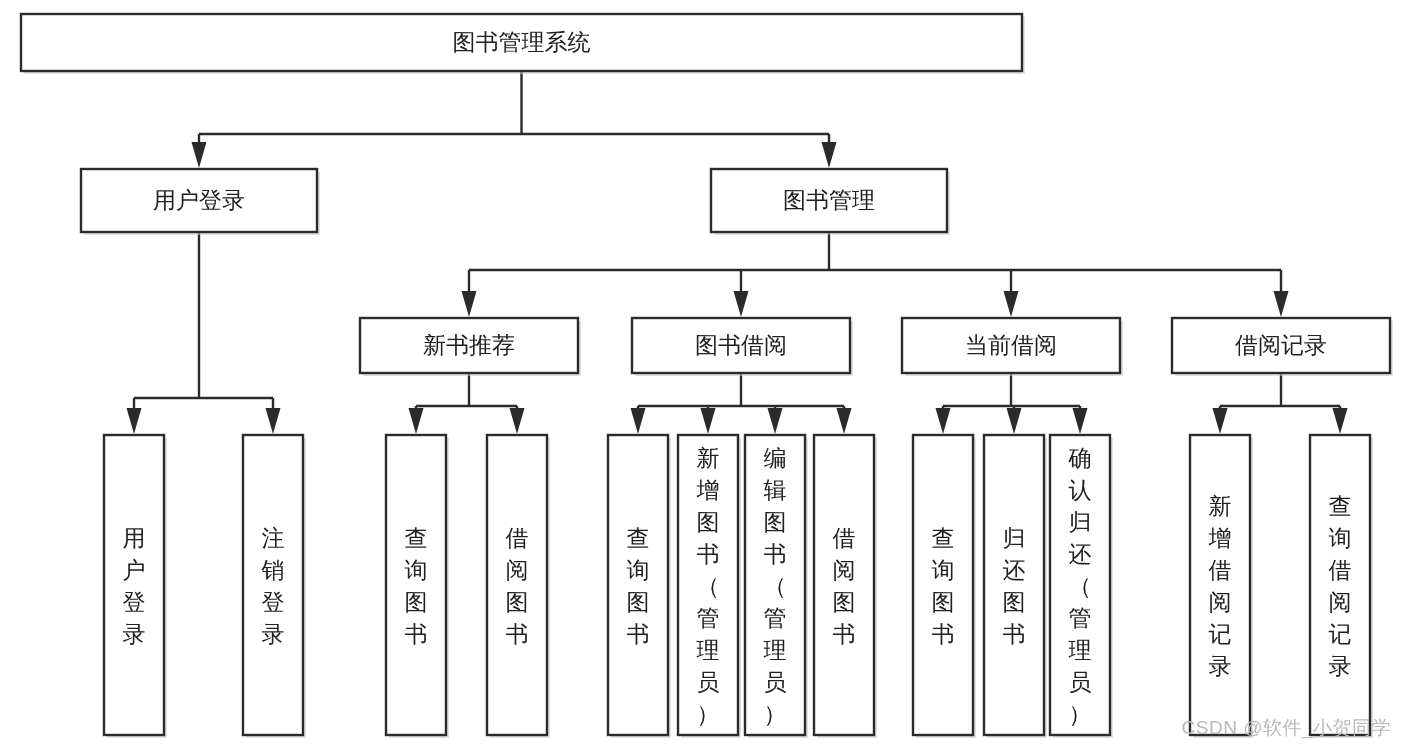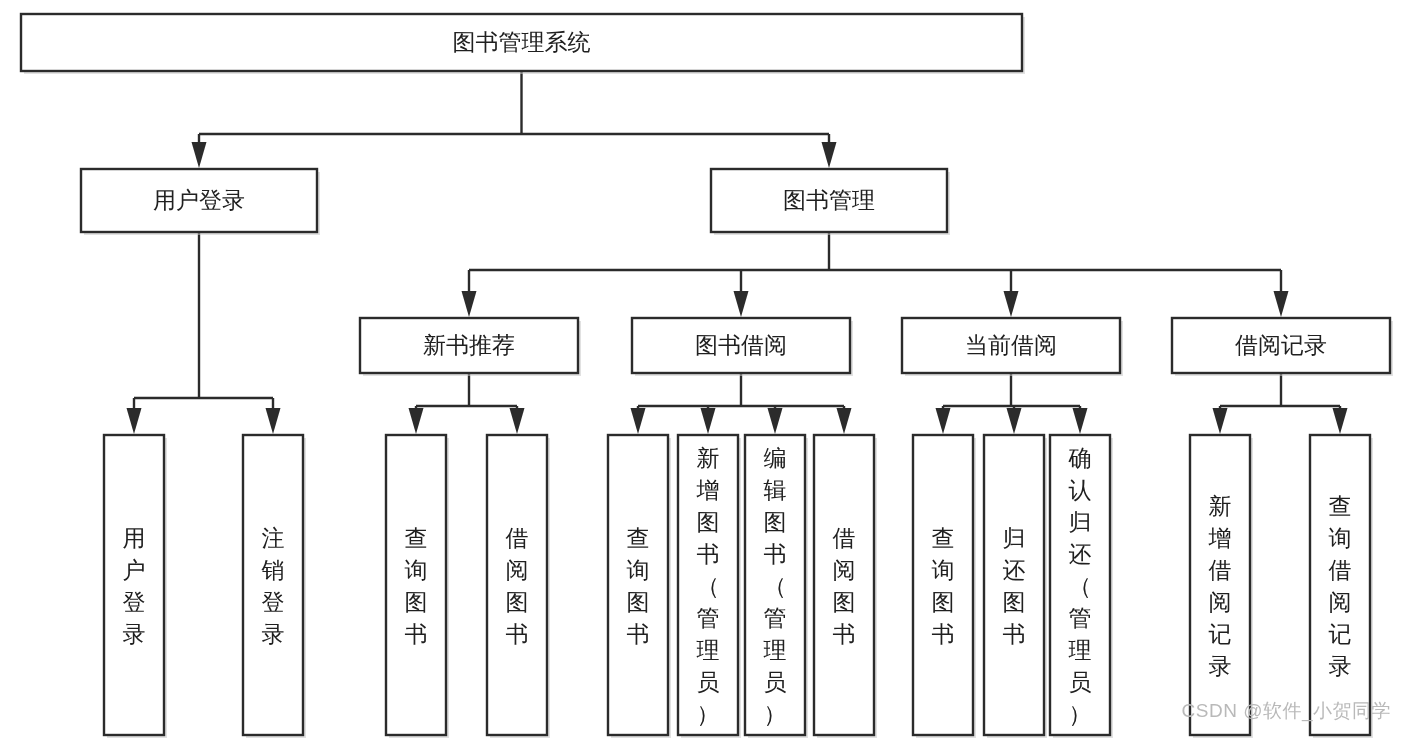--- a/index.html
+++ b/index.html
@@ -56,21 +56,21 @@
     stroke-width: 2.4;
     fill: none;
   }
   .connector-arrow {
     fill: #2b2b2b;
     stroke: none;
   }
   .watermark {
     position: absolute;
     right: 14px;
-    bottom: 17px;
+    bottom: 0;
     color: #b9b9b9;
     font-family: "Liberation Sans", "DejaVu Sans", sans-serif;
     font-size: 19px;
     letter-spacing: 0.5px;
     white-space: nowrap;
     user-select: none;
   }
 </style>
 </head>
 <body>

